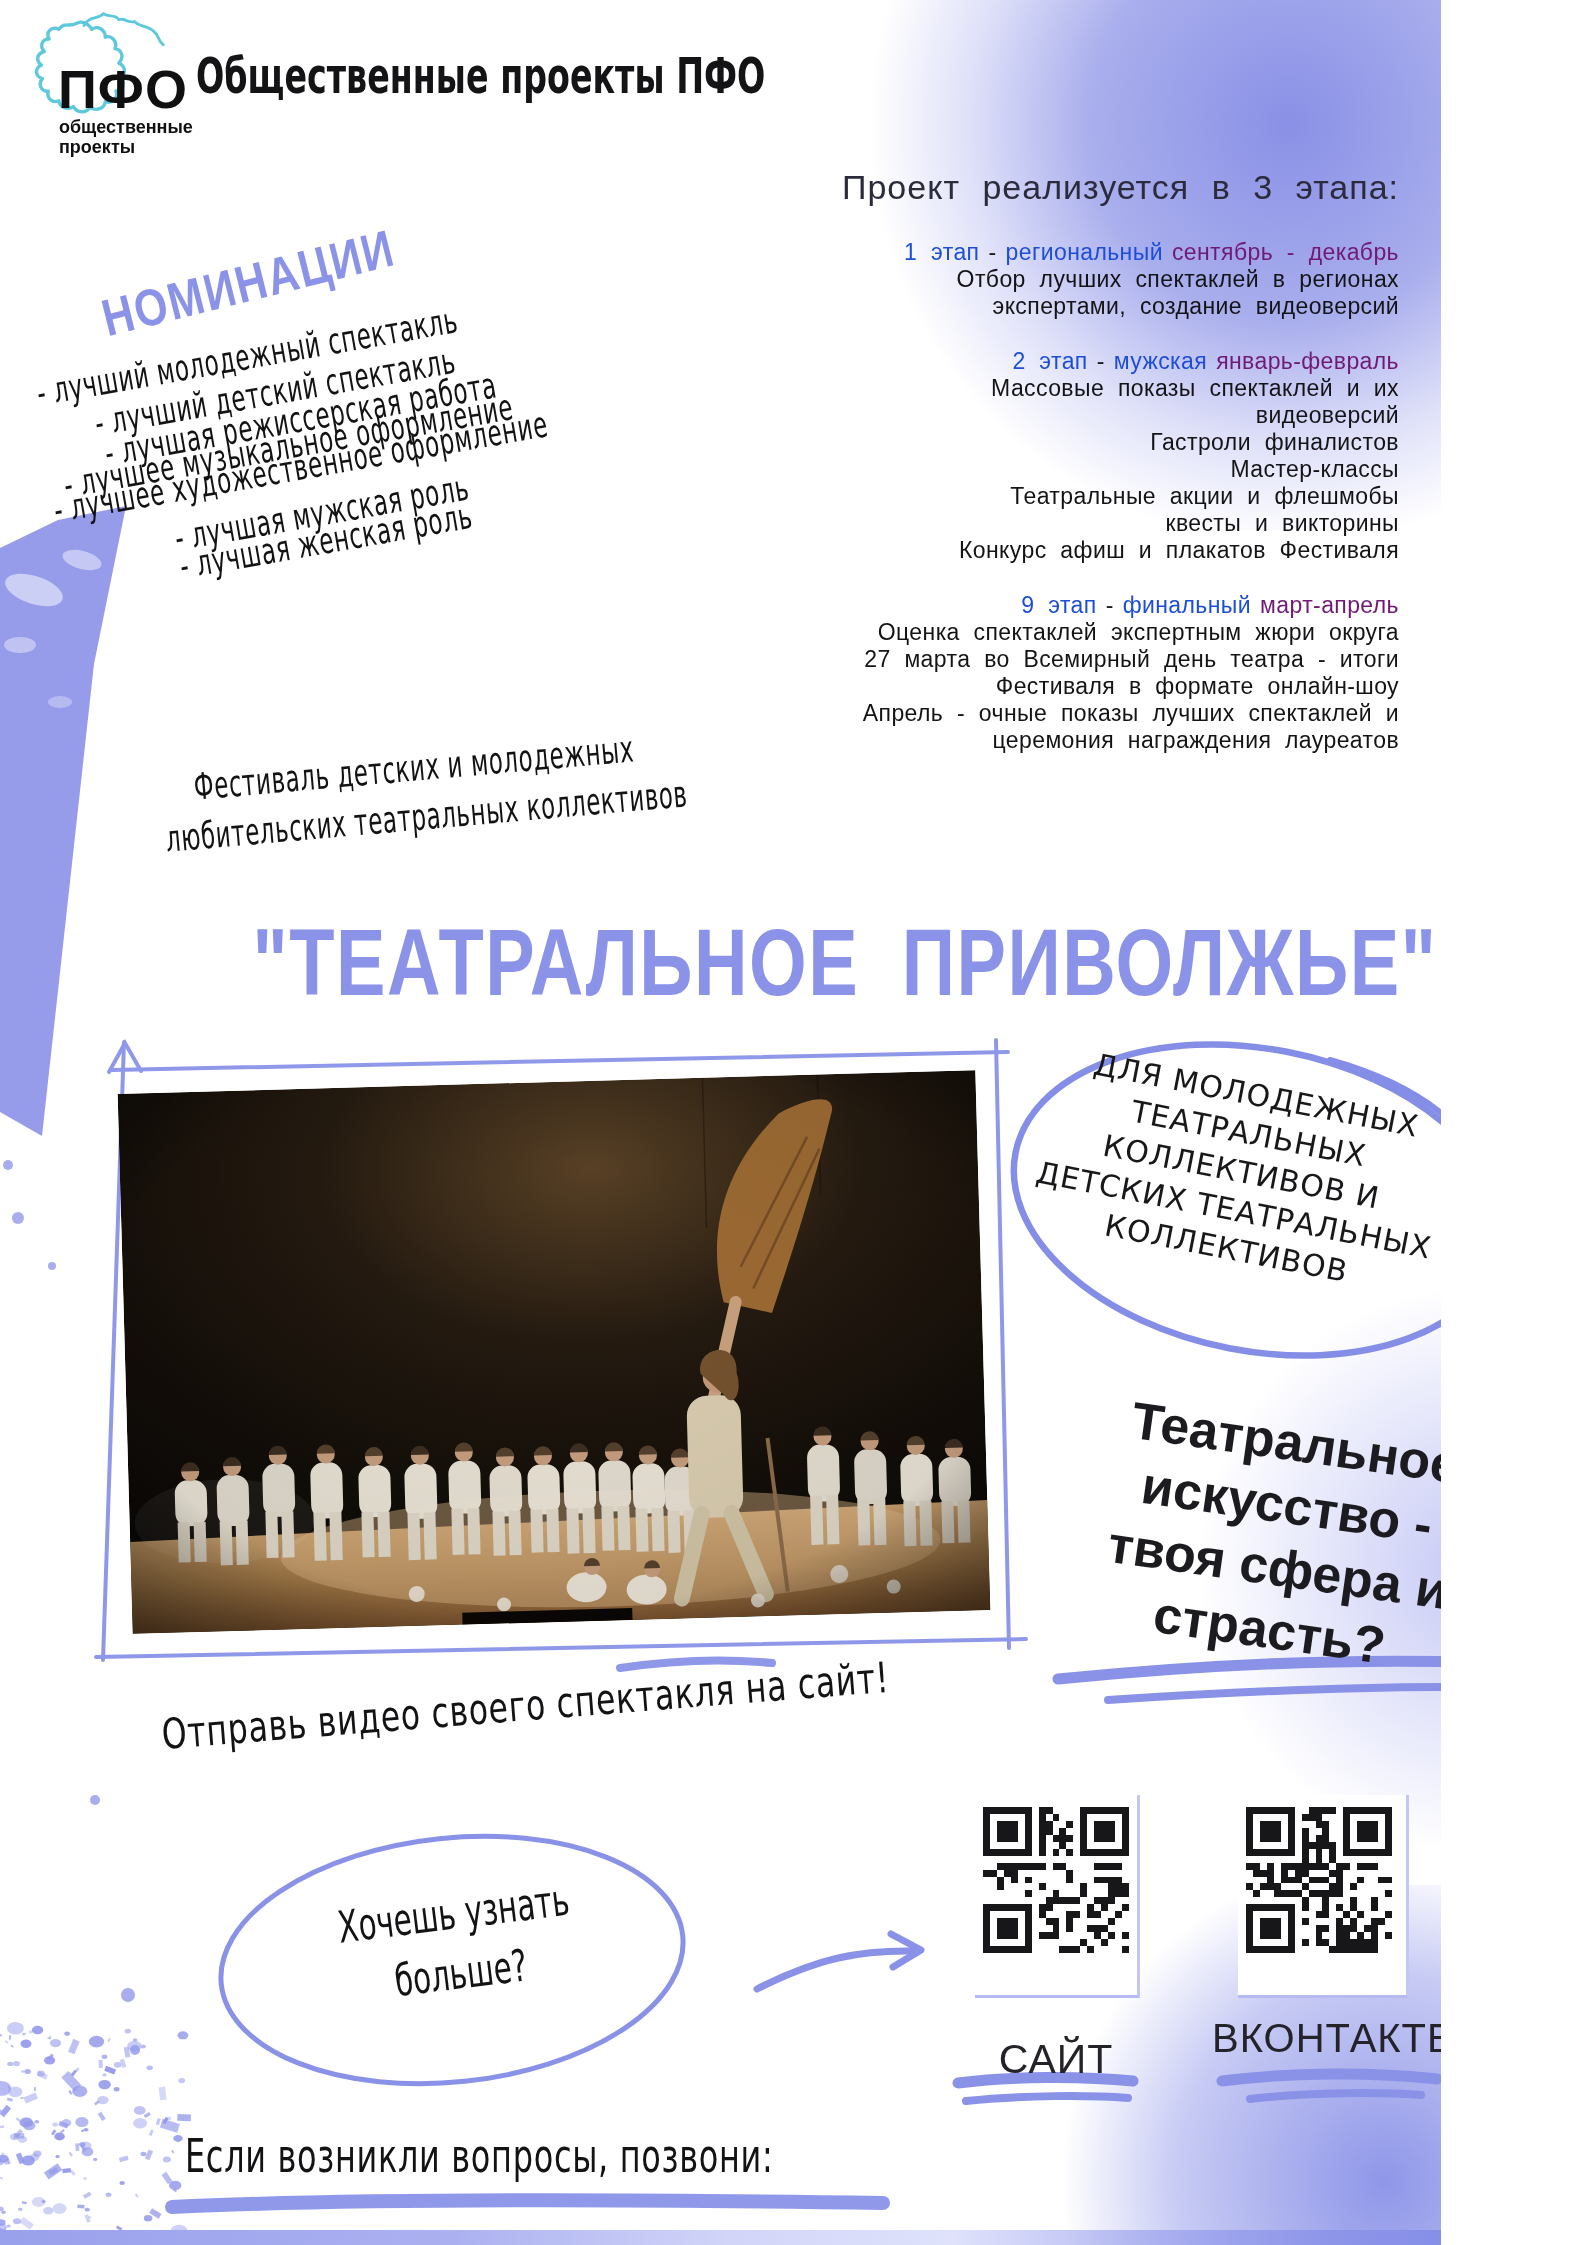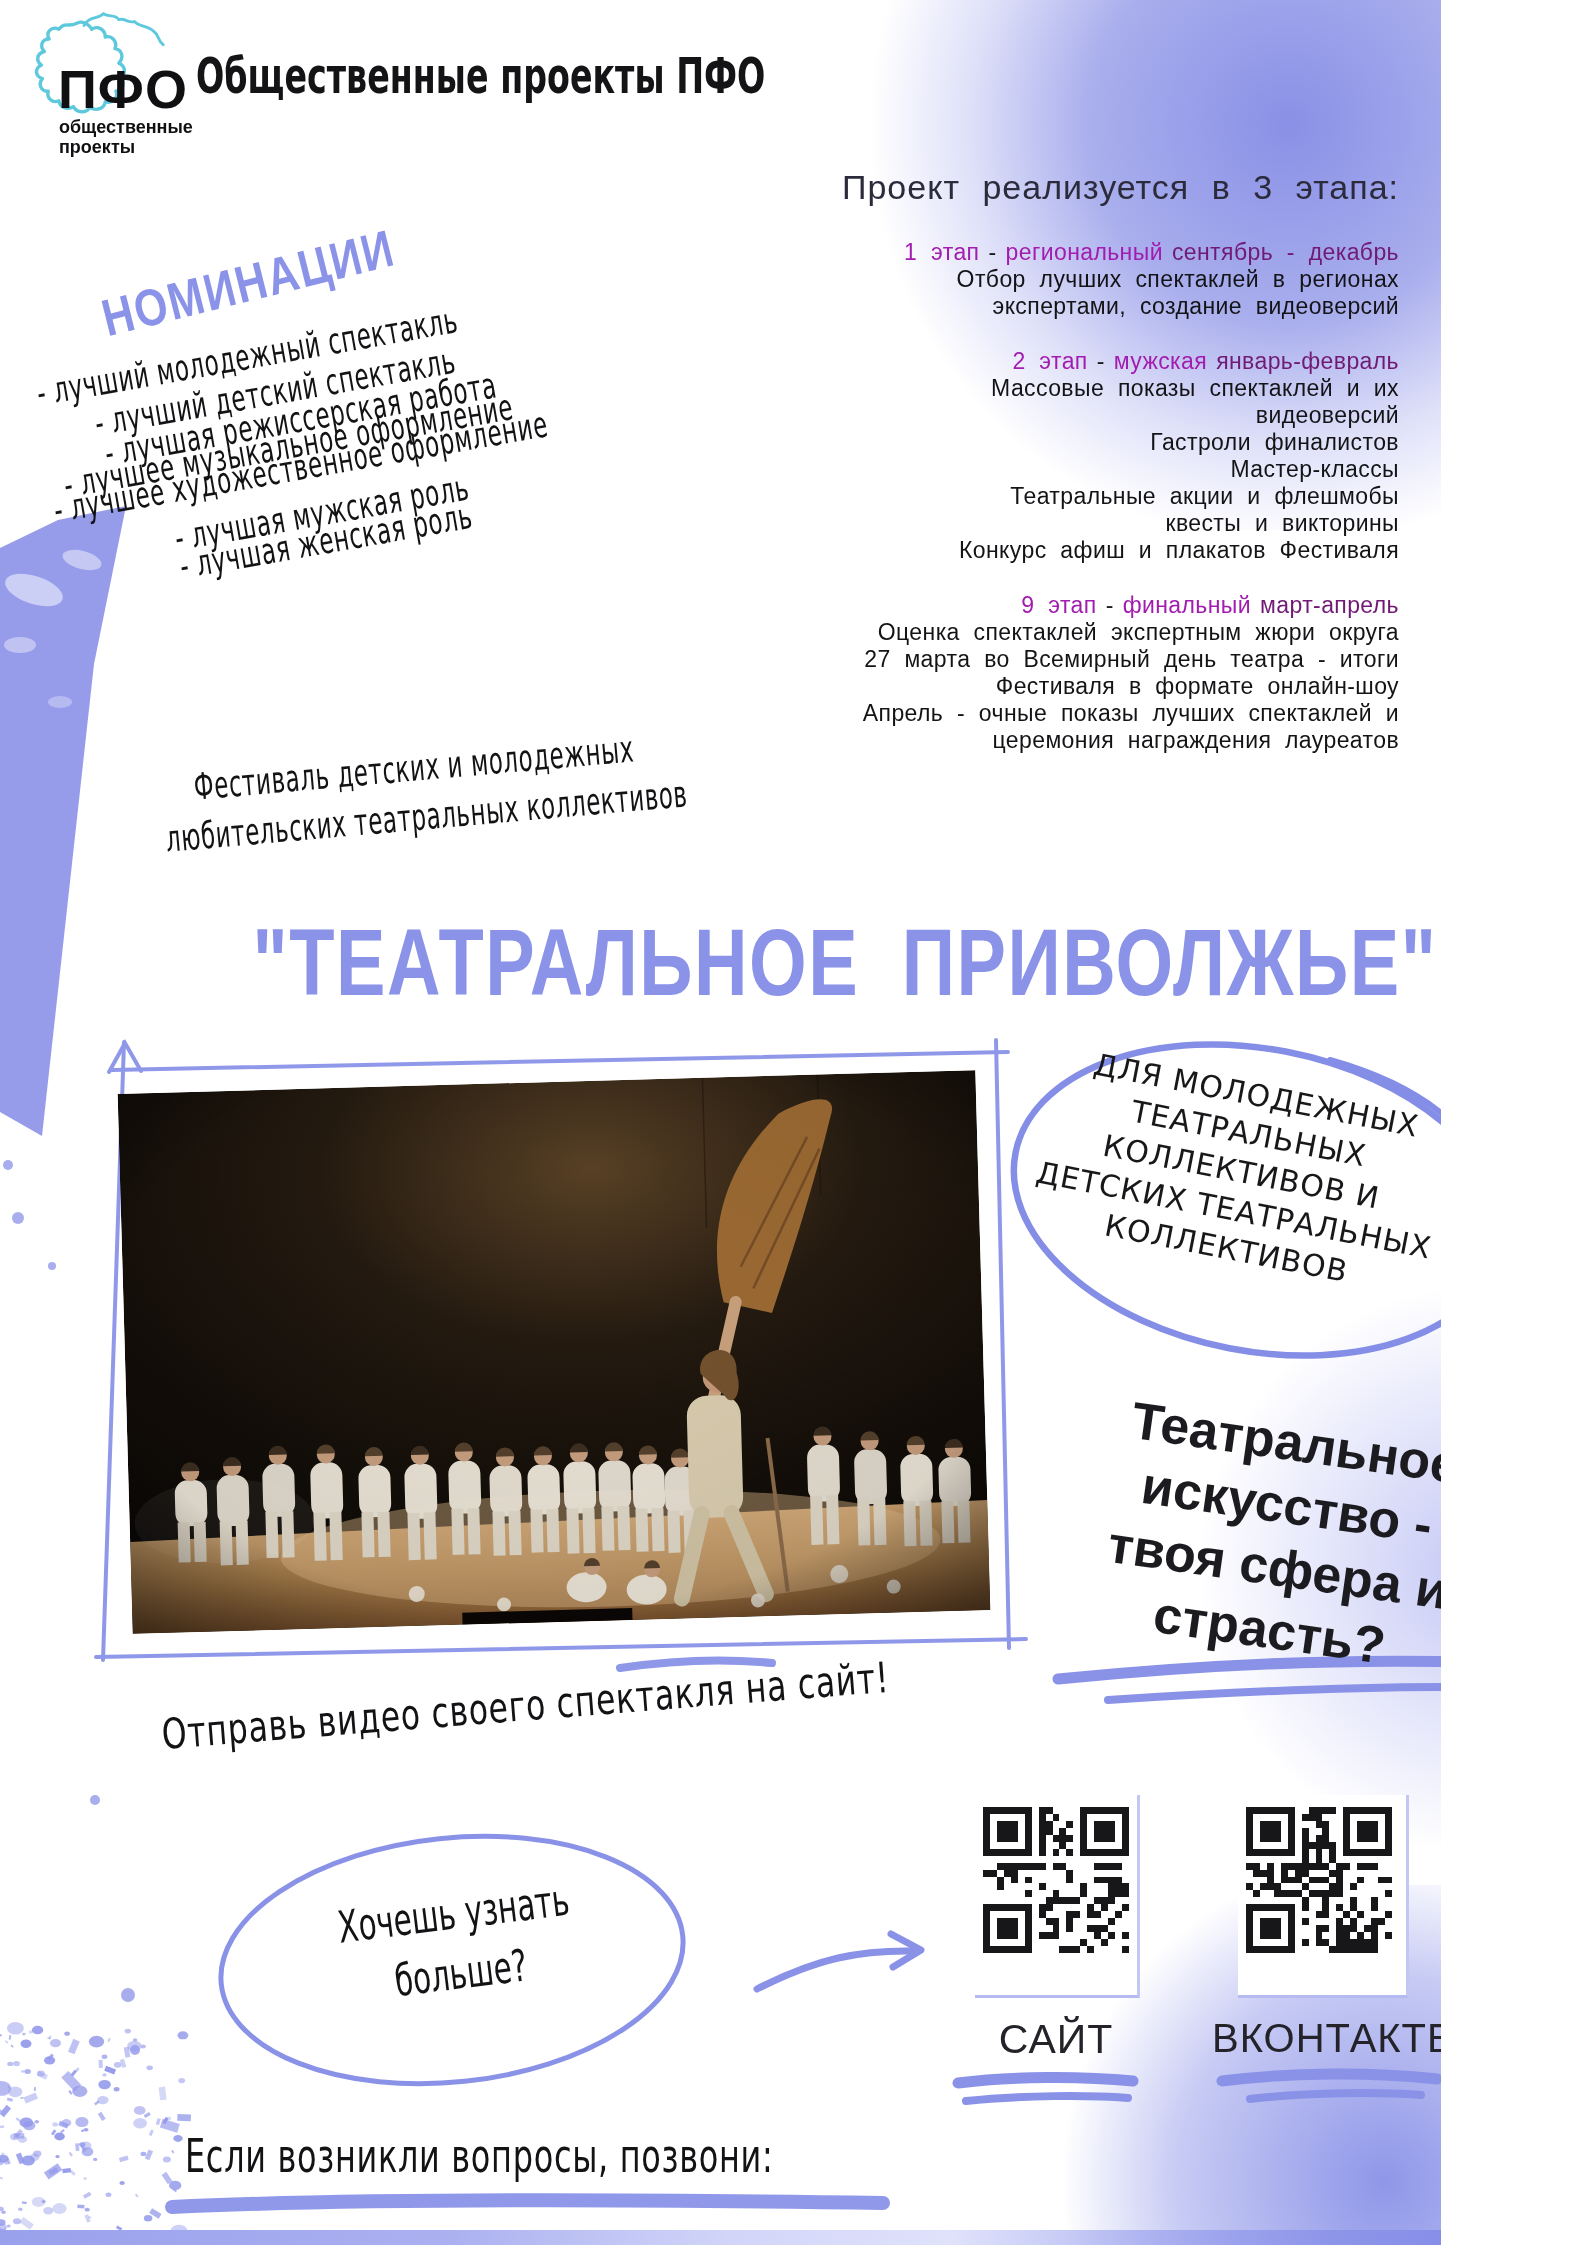--- a/index.html
+++ b/index.html
@@ -23,21 +23,21 @@
   .logo-sub{position:absolute;left:59px;top:117px;font-size:18px;font-weight:700;line-height:20px;color:#101012;}
 
   .header-title{position:absolute;left:196px;top:48px;font-size:49px;font-weight:600;letter-spacing:0px;
     transform:scaleX(.68);transform-origin:left top;white-space:nowrap;color:#141416;}
 
   
   .stages{position:absolute;right:42px;top:168px;width:690px;text-align:right;}
   .stages-heading{font-size:34px;color:#2b2b3b;letter-spacing:1px;word-spacing:12px;font-weight:500;margin-bottom:32px;white-space:nowrap;}
   .stage-block{margin-bottom:28px;}
   .stage-line,.stage-head{font-size:23px;line-height:27px;letter-spacing:.4px;word-spacing:7px;color:#141417;white-space:nowrap;}
-  .stage-head .pu{color:#a21caf;}
+  .stage-head .pu{color:#1d4ed8;}
   .stage-head .sep{margin:0 9px;color:#1b1b1e;}
   .stage-head .per{margin-left:9px;color:#701a75;}
 
   
   .nominations-heading{position:absolute;left:96px;top:290px;font-size:52px;font-weight:800;color:#8b93e9;
     letter-spacing:2px;transform:rotate(-14deg) scaleX(.82);transform-origin:left top;white-space:nowrap;}
   .nom{position:absolute;font-size:36px;white-space:nowrap;color:#131316;
     transform:rotate(-10deg) scaleX(.64);transform-origin:left center;letter-spacing:1px;}
   .nom1{left:37px;top:373px;} .nom2{left:95px;top:403px;} .nom3{left:105px;top:433px;}
   .nom4{left:64px;top:465px;} .nom5{left:54px;top:490px;} .nom6{left:175px;top:518px;} .nom7{left:180px;top:546px;}
@@ -68,21 +68,21 @@
   .more{position:absolute;left:240px;top:1884px;width:420px;transform:rotate(-7deg);transform-origin:center top;text-align:center;}
   .more div{font-size:44px;line-height:60px;white-space:nowrap;color:#131316;transform:scaleX(.67);}
 
   
   .qr-card{position:absolute;top:1795px;height:200px;background:#ffffff;
     border-right:3px solid #c2c7f4;border-bottom:3px solid #b5bbf1;}
   .qr-card.site{left:975px;width:162px;}
   .qr-card.vk{left:1238px;width:168px;}
   .qr-card svg{position:absolute;left:8px;top:12px;}
   .qr-label{position:absolute;top:2016px;font-size:41px;letter-spacing:1px;color:#232329;text-align:center;white-space:nowrap;}
-  .qr-label.site{left:975px;width:162px;}
+  .qr-label.site{left:975px;width:162px;margin-top:20px;}
   .qr-label.vk{left:1212px;width:220px;font-size:40px;}
 
   .footer-q{position:absolute;left:185px;top:2128px;font-size:47px;white-space:nowrap;color:#131316;
     transform:scaleX(.68);transform-origin:left top;letter-spacing:1px;}
 
   .bottom-bar{position:absolute;left:0;bottom:0;width:1587px;height:15px;
     background:linear-gradient(90deg,#9aa1ec 0%,#aab0f0 28%,rgba(195,199,246,.75) 46%,rgba(203,207,248,.6) 60%,#8d95e9 84%,#7d87e6 100%);}
 </style>
 </head>
 <body>

